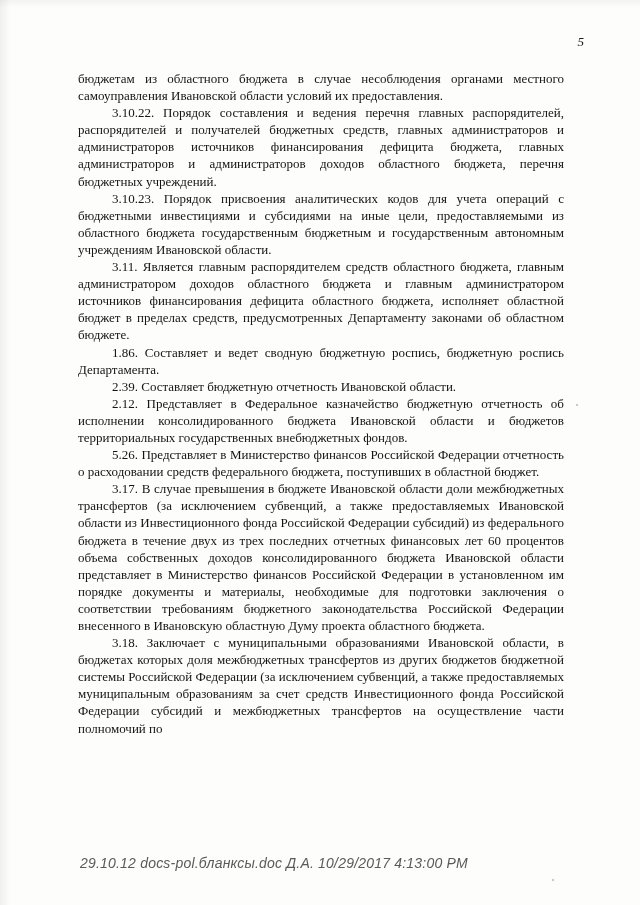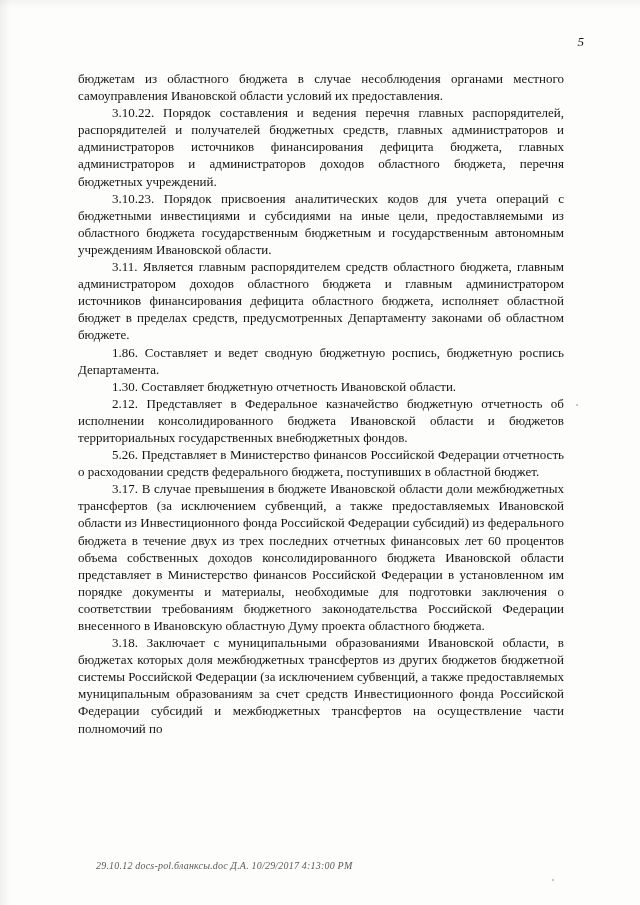--- a/index.html
+++ b/index.html
@@ -45,24 +45,24 @@
     text-align: justify;
   }
   .body-text p.indent {
     text-indent: 34px;
   }
   .body-text p.noindent {
     text-indent: 0;
   }
   .footer-stamp {
     position: absolute;
-    left: 96px;
+    left: 80px;
     bottom: 34px;
-    font-family: Liberation Serif, serif;
-    font-size: 10px;
+    font-family: Liberation Sans, sans-serif;
+    font-size: 14px;
     font-style: italic;
     color: #5a5a5a;
     letter-spacing: 0.2px;
     white-space: nowrap;
   }
   .speck {
     position: absolute;
     background: #7b7b7b;
     border-radius: 50%;
     opacity: 0.55;
@@ -93,21 +93,21 @@
   <div class="edge-shadow-top"></div>
 
   <div class="page-number">5</div>
 
   <div class="body-text">
     <p class="noindent">бюджетам из областного бюджета в случае несоблюдения органами местного самоуправления Ивановской области условий их предоставления.</p>
     <p class="indent">3.10.22. Порядок составления и ведения перечня главных распорядителей, распорядителей и получателей бюджетных средств, главных администраторов и администраторов источников финансирования дефицита бюджета, главных администраторов и администраторов доходов областного бюджета, перечня бюджетных учреждений.</p>
     <p class="indent">3.10.23. Порядок присвоения аналитических кодов для учета операций с бюджетными инвестициями и субсидиями на иные цели, предоставляемыми из областного бюджета государственным бюджетным и государственным автономным учреждениям Ивановской области.</p>
     <p class="indent">3.11. Является главным распорядителем средств областного бюджета, главным администратором доходов областного бюджета и главным администратором источников финансирования дефицита областного бюджета, исполняет областной бюджет в пределах средств, предусмотренных Департаменту законами об областном бюджете.</p>
     <p class="indent">1.86. Составляет и ведет сводную бюджетную роспись, бюджетную роспись Департамента.</p>
-    <p class="indent">1.30. Составляет бюджетную отчетность Ивановской области.</p>
+    <p class="indent">2.39. Составляет бюджетную отчетность Ивановской области.</p>
     <p class="indent">2.12. Представляет в Федеральное казначейство бюджетную отчетность об исполнении консолидированного бюджета Ивановской области и бюджетов территориальных государственных внебюджетных фондов.</p>
     <p class="indent">5.26. Представляет в Министерство финансов Российской Федерации отчетность о расходовании средств федерального бюджета, поступивших в областной бюджет.</p>
     <p class="indent">3.17. В случае превышения в бюджете Ивановской области доли межбюджетных трансфертов (за исключением субвенций, а также предоставляемых Ивановской области из Инвестиционного фонда Российской Федерации субсидий) из федерального бюджета в течение двух из трех последних отчетных финансовых лет 60 процентов объема собственных доходов консолидированного бюджета Ивановской области представляет в Министерство финансов Российской Федерации в установленном им порядке документы и материалы, необходимые для подготовки заключения о соответствии требованиям бюджетного законодательства Российской Федерации внесенного в Ивановскую областную Думу проекта областного бюджета.</p>
     <p class="indent">3.18. Заключает с муниципальными образованиями Ивановской области, в бюджетах которых доля межбюджетных трансфертов из других бюджетов бюджетной системы Российской Федерации (за исключением субвенций, а также предоставляемых муниципальным образованиям за счет средств Инвестиционного фонда Российской Федерации субсидий и межбюджетных трансфертов на осуществление части полномочий по</p>
   </div>
 
   <div class="footer-stamp">29.10.12   docs-pol.бланксы.doc  Д.А.  10/29/2017 4:13:00 PM</div>
 
   <div class="speck s1"></div>
   <div class="speck s2"></div>

